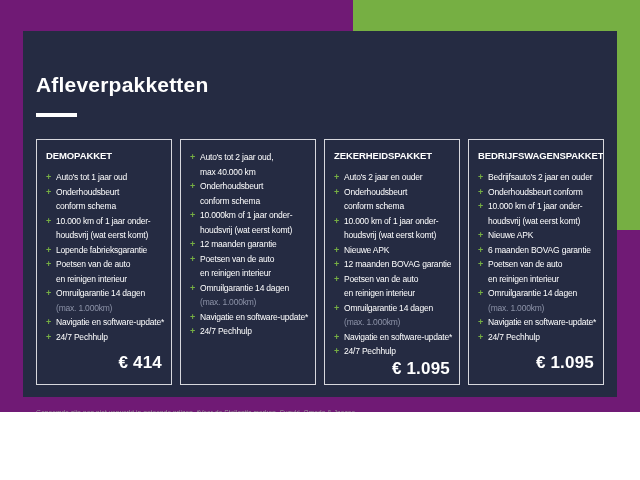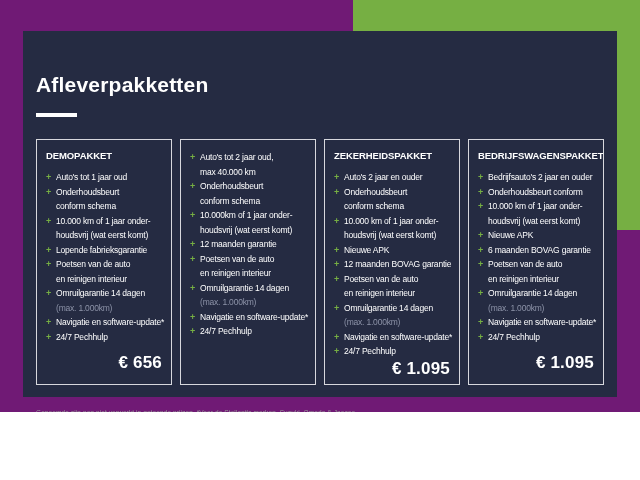--- a/index.html
+++ b/index.html
@@ -75,21 +75,21 @@
               <div class="line"><span class="plus">+</span>Omruilgarantie 14 dagen</div>
               <div class="line muted">(max. 1.000km)</div>
             </li>
             <li class="feature-item">
               <div class="line"><span class="plus">+</span>Navigatie en software-update*</div>
             </li>
             <li class="feature-item">
               <div class="line"><span class="plus">+</span>24/7 Pechhulp</div>
             </li>
           </ul>
-          <div class="price">€ 656</div>
+          <div class="price">€ 414</div>
         </section>
         <section class="card">
           <ul class="feature-list">
             <li class="feature-item">
               <div class="line"><span class="plus">+</span>Auto's tot 2 jaar oud,</div>
               <div class="line">max 40.000 km</div>
             </li>
             <li class="feature-item">
               <div class="line"><span class="plus">+</span>Onderhoudsbeurt</div>
               <div class="line">conform schema</div>

